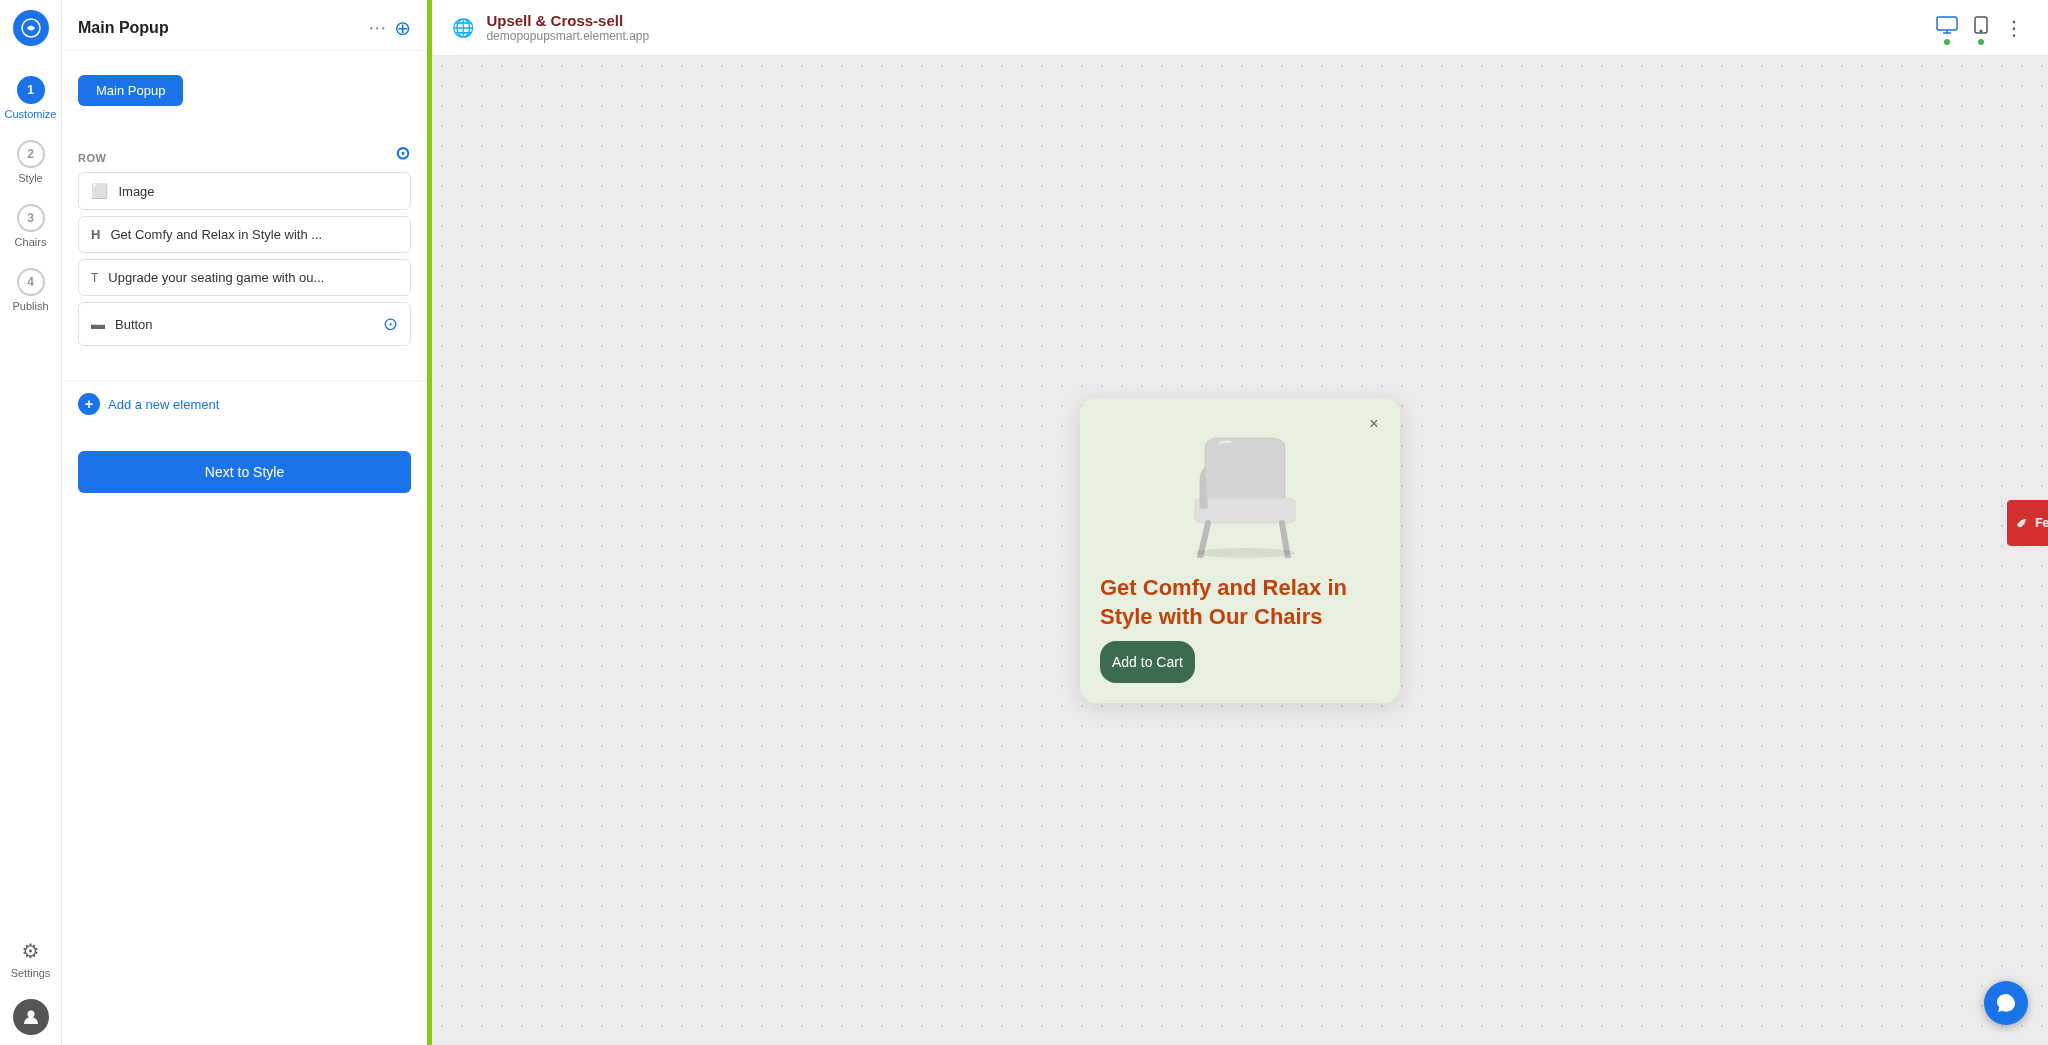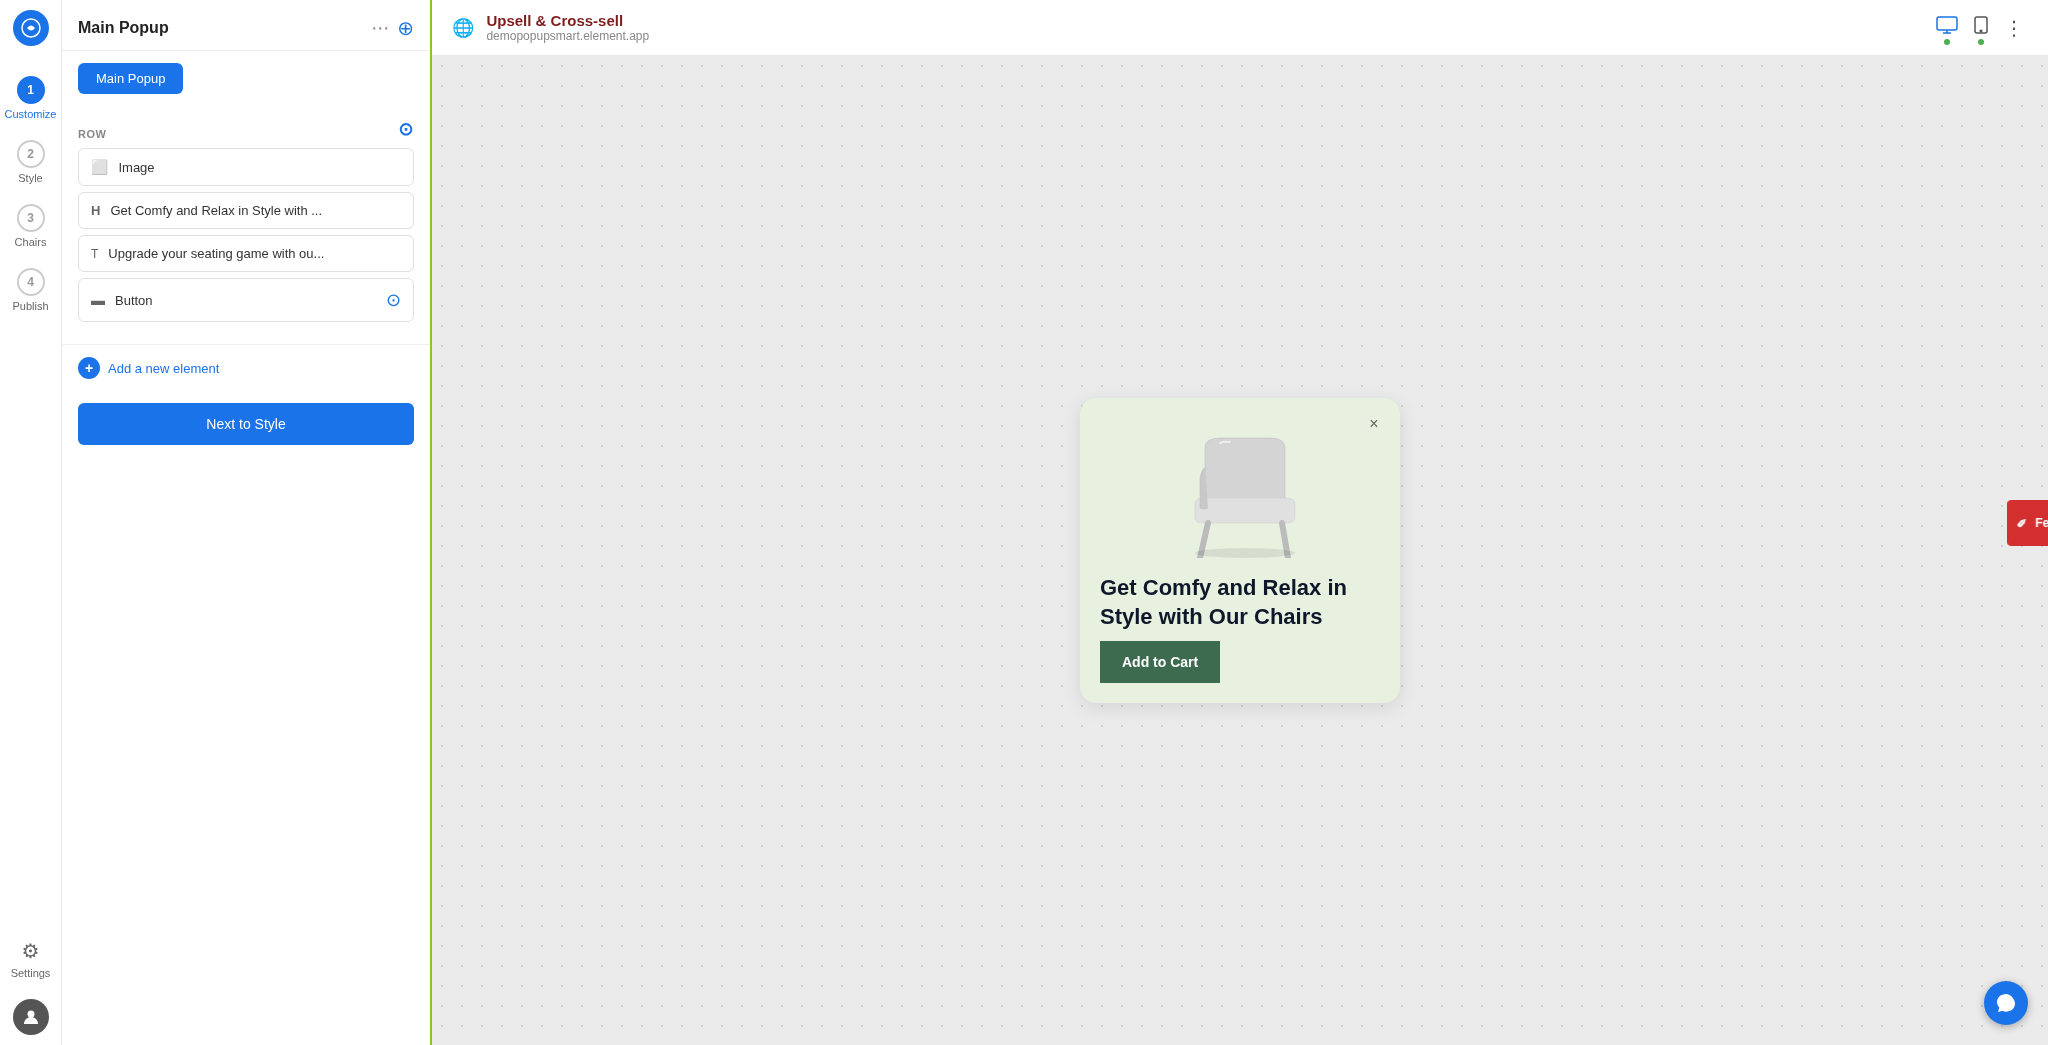--- a/index.html
+++ b/index.html
@@ -56,25 +56,26 @@
       background: #555;
       border-radius: 50%;
       display: flex; align-items: center; justify-content: center;
       color: white; font-size: 14px;
     }
 
     
     .sidebar {
       width: 370px;
       background: #fff;
-      border-right: 2px solid #84cc16;
+      border-right: 5px solid #84cc16;
       display: flex;
       flex-direction: column;
       padding: 0;
       overflow-y: auto;
+      gap: 12px;
     }
     .sidebar-header {
       display: flex;
       align-items: center;
       padding: 16px 16px 10px;
       gap: 8px;
       border-bottom: 1px solid #f0f0f0;
     }
     .sidebar-header-title {
       font-size: 16px;
@@ -252,38 +253,38 @@
       display: flex;
       justify-content: center;
       margin-bottom: 16px;
       margin-top: 10px;
     }
     .chair-svg { width: 140px; height: 130px; }
 
     .popup-title {
       font-size: 22px;
       font-weight: 700;
-      color: #0f172a;
+      color: #c2410c;
       margin-bottom: 10px;
       line-height: 1.3;
     }
     .popup-description {
       font-size: 13px;
       color: #444;
       line-height: 1.5;
       margin-bottom: 20px;
     }
     .popup-button {
       background: #3d6b4f;
       color: white;
       border: none;
-      border-radius: 0;
-      padding: 13px 22px;
+      border-radius: 16px;
+      padding: 13px 12px;
       font-size: 14px;
-      font-weight: 700;
+      font-weight: 400;
       cursor: pointer;
       display: inline-block;
     }
 
     
     .feedback-tab {
       position: fixed;
       right: -36px;
       top: 50%;
       transform: translateY(-50%) rotate(90deg);

